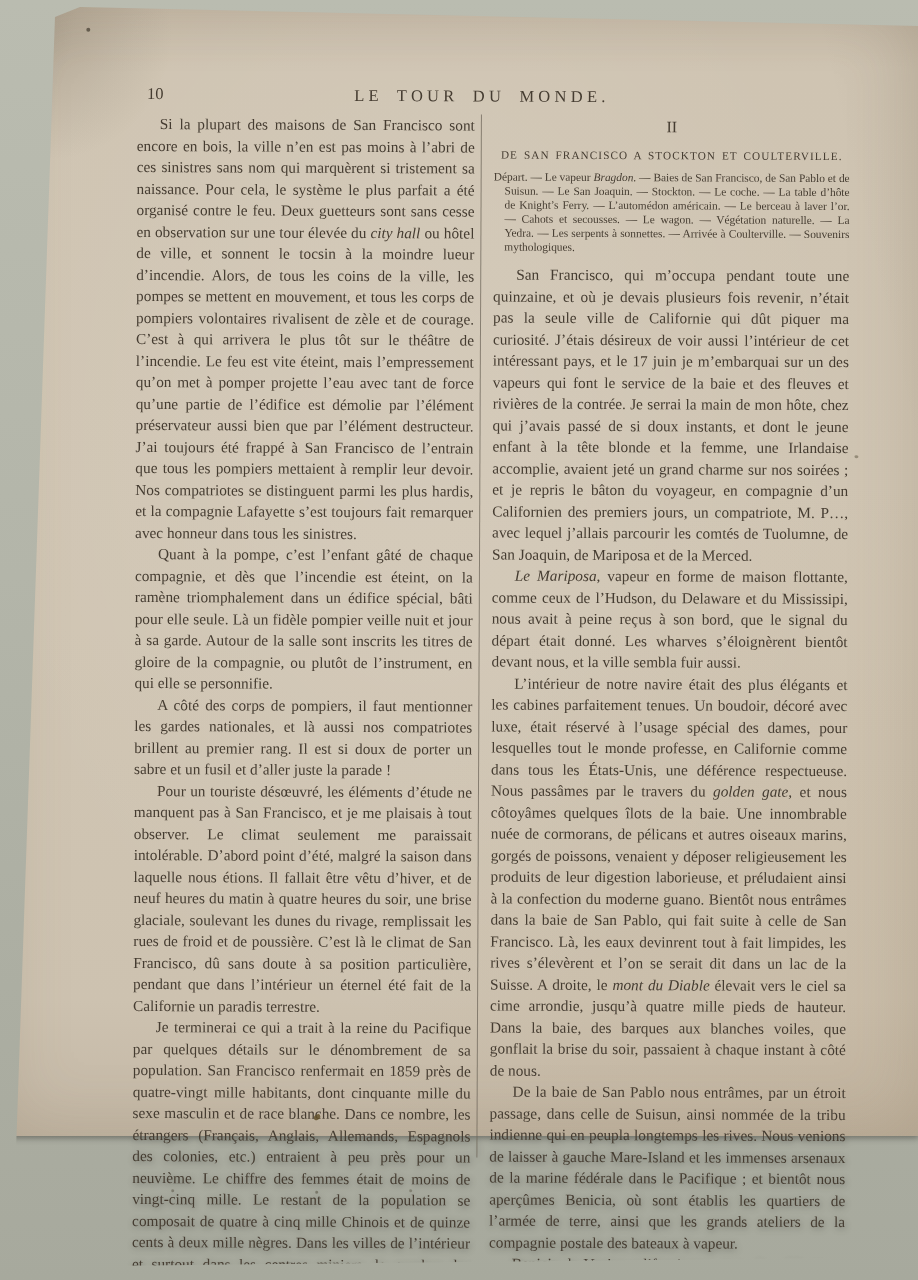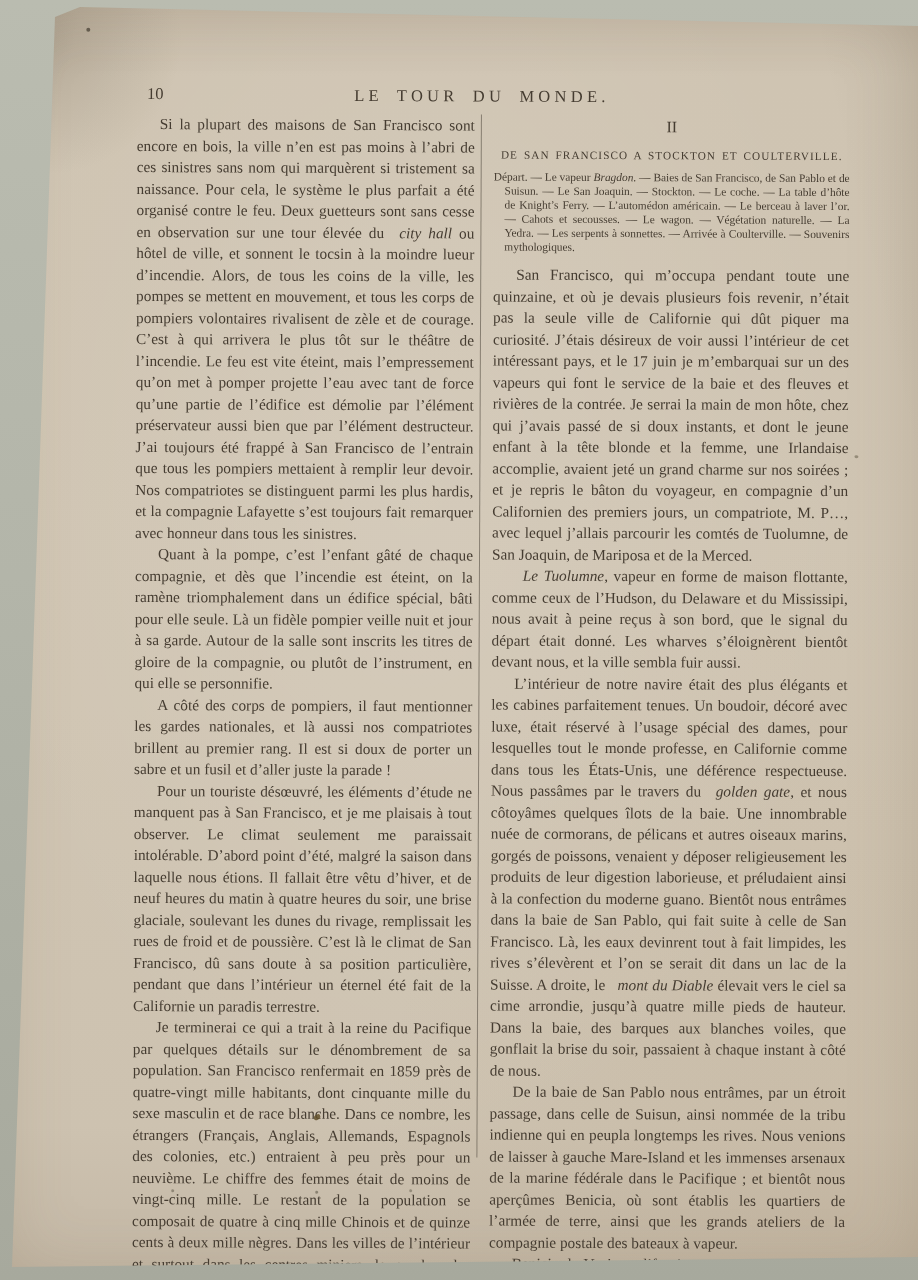--- a/index.html
+++ b/index.html
@@ -2,21 +2,21 @@
 <html lang="fr"><head>
 <meta charset="utf-8">
 <style>
   html, body { margin:0; padding:0; }
   body {
     width:918px; height:1280px; position:relative; overflow:hidden;
     background: linear-gradient(180deg, #babcb0 0%, #b3b5a9 45%, #a7a99d 100%);
     font-family: "Liberation Serif", "DejaVu Serif", serif;
   }
   .paper {
-    position:absolute; left:0; top:0; width:918px; height:1280px;
+    position:absolute; left:0; top:0; width:918px; height:1136px;
     clip-path: polygon(55px 17px, 80px 7px, 918px 26px, 918px 1257px, 12px 1267px);
     background:
       radial-gradient(circle at 5% 3%, rgba(95,84,66,0.22), rgba(95,84,66,0) 9%),
       radial-gradient(ellipse at 45% 38%, rgba(255,255,255,0.10), rgba(255,255,255,0) 62%),
       radial-gradient(ellipse at 92% 96%, rgba(158,128,88,0.10), rgba(158,128,88,0) 40%),
       linear-gradient(103deg, rgba(60,50,40,0.10), rgba(60,50,40,0) 7%),
       linear-gradient(257deg, rgba(60,50,40,0.06), rgba(60,50,40,0) 9%),
       linear-gradient(180deg, #c4b8a6 0%, #cfc4b2 6%, #d0c5b3 55%, #cdc2b0 88%, #c3b7a5 100%);
     box-shadow: inset 0 0 70px rgba(120,100,75,0.22);
     filter: drop-shadow(1px 2px 3px rgba(35,35,30,0.45));
@@ -33,21 +33,21 @@
 
   .columns { position:absolute; left:137px; top:113px; display:flex; }
   .col-left  { width:338px; }
   .divider   { width:1px; height:1043px; background:#6e665a; opacity:0.75; margin-left:6px; }
   .col-right { width:356px; margin-left:12px; }
 
   p.para {
     margin:0; text-indent:1.5em; text-align:justify;
     font-size:15.3px; line-height:21.5px; hyphens:auto; -webkit-hyphens:auto;
   }
-  p.para em { font-style:italic;margin-left:8px; }
+  p.para em { font-style:italic; }
 
   .chap-num   { text-align:center; font-size:16px; margin:3px 0 13px; }
   .chap-title { text-align:center; font-size:11.2px; letter-spacing:1.1px; word-spacing:2px;
                 white-space:nowrap; margin:0 0 10px; }
   p.summary {
     margin:0 0 10px; text-align:justify; font-size:11.4px; line-height:13.9px;
     padding-left:11px; text-indent:-11px; hyphens:auto; -webkit-hyphens:auto;
   }
   p.summary em { font-style:italic; }
 
@@ -81,21 +81,21 @@
       <div class="divider"></div>
 
       <div class="col-right">
         <div class="chap-num">II</div>
         <div class="chap-title">DE SAN FRANCISCO A STOCKTON ET COULTERVILLE.</div>
         <div>
             <p class="summary"><span>Départ. — Le vapeur </span><em>Bragdon</em><span>. — Baies de San Francisco, de San Pablo et de Suisun. — Le San Joaquin. — Stockton. — Le coche. — La table d’hôte de Knight’s Ferry. — L’automédon américain. — Le berceau à laver l’or. — Cahots et secousses. — Le wagon. — Végétation naturelle. — La Yedra. — Les serpents à sonnettes. — Arrivée à Coulterville. — Souvenirs mythologiques.</span></p>
           </div>
         <div>
             <p class="para"><span>San Francisco, qui m’occupa pendant toute une quinzaine, et où je devais plusieurs fois revenir, n’était pas la seule ville de Californie qui dût piquer ma curiosité. J’étais désireux de voir aussi l’intérieur de cet intéressant pays, et le 17 juin je m’embarquai sur un des vapeurs qui font le service de la baie et des fleuves et rivières de la contrée. Je serrai la main de mon hôte, chez qui j’avais passé de si doux instants, et dont le jeune enfant à la tête blonde et la femme, une Irlandaise accomplie, avaient jeté un grand charme sur nos soirées ; et je repris le bâton du voyageur, en compagnie d’un Californien des premiers jours, un compatriote, M. P…, avec lequel j’allais parcourir les comtés de Tuolumne, de San Joaquin, de Mariposa et de la Merced.</span></p>
-            <p class="para"><em>Le Tuolumne</em><span>, vapeur en forme de maison flottante, comme ceux de l’Hudson, du Delaware et du Mississipi, nous avait à peine reçus à son bord, que le signal du départ était donné. Les wharves s’éloignèrent bientôt devant nous, et la ville sembla fuir aussi.</span></p>
+            <p class="para"><em>Le Mariposa</em><span>, vapeur en forme de maison flottante, comme ceux de l’Hudson, du Delaware et du Mississipi, nous avait à peine reçus à son bord, que le signal du départ était donné. Les wharves s’éloignèrent bientôt devant nous, et la ville sembla fuir aussi.</span></p>
             <p class="para"><span>L’intérieur de notre navire était des plus élégants et les cabines parfaitement tenues. Un boudoir, décoré avec luxe, était réservé à l’usage spécial des dames, pour lesquelles tout le monde professe, en Californie comme dans tous les États-Unis, une déférence respectueuse. Nous passâmes par le travers du </span><em>golden gate</em><span>, et nous côtoyâmes quelques îlots de la baie. Une innombrable nuée de cormorans, de pélicans et autres oiseaux marins, gorgés de poissons, venaient y déposer religieusement les produits de leur digestion laborieuse, et préludaient ainsi à la confection du moderne guano. Bientôt nous entrâmes dans la baie de San Pablo, qui fait suite à celle de San Francisco. Là, les eaux devinrent tout à fait limpides, les rives s’élevèrent et l’on se serait dit dans un lac de la Suisse. A droite, le </span><em>mont du Diable</em><span> élevait vers le ciel sa cime arrondie, jusqu’à quatre mille pieds de hauteur. Dans la baie, des barques aux blanches voiles, que gonflait la brise du soir, passaient à chaque instant à côté de nous.</span></p>
             <p class="para"><span>De la baie de San Pablo nous entrâmes, par un étroit passage, dans celle de Suisun, ainsi nommée de la tribu indienne qui en peupla longtemps les rives. Nous venions de laisser à gauche Mare-Island et les immenses arsenaux de la marine fédérale dans le Pacifique ; et bientôt nous aperçûmes Benicia, où sont établis les quartiers de l’armée de terre, ainsi que les grands ateliers de la compagnie postale des bateaux à vapeur.</span></p>
             <p class="para"><span>Benicia, la Venise californienne, et en face Martinez, ville agricole, gardent comme deux sentinelles l’entrée de la baie de Suisun. De cette baie nous passâmes dans le fleuve San Joaquin, aux rives basses et marécageuses,</span></p>
           </div>
       </div>
     </div>
 
     <div class="speck s1"></div>
     <div class="speck s2"></div>
     <div class="speck s3"></div>

